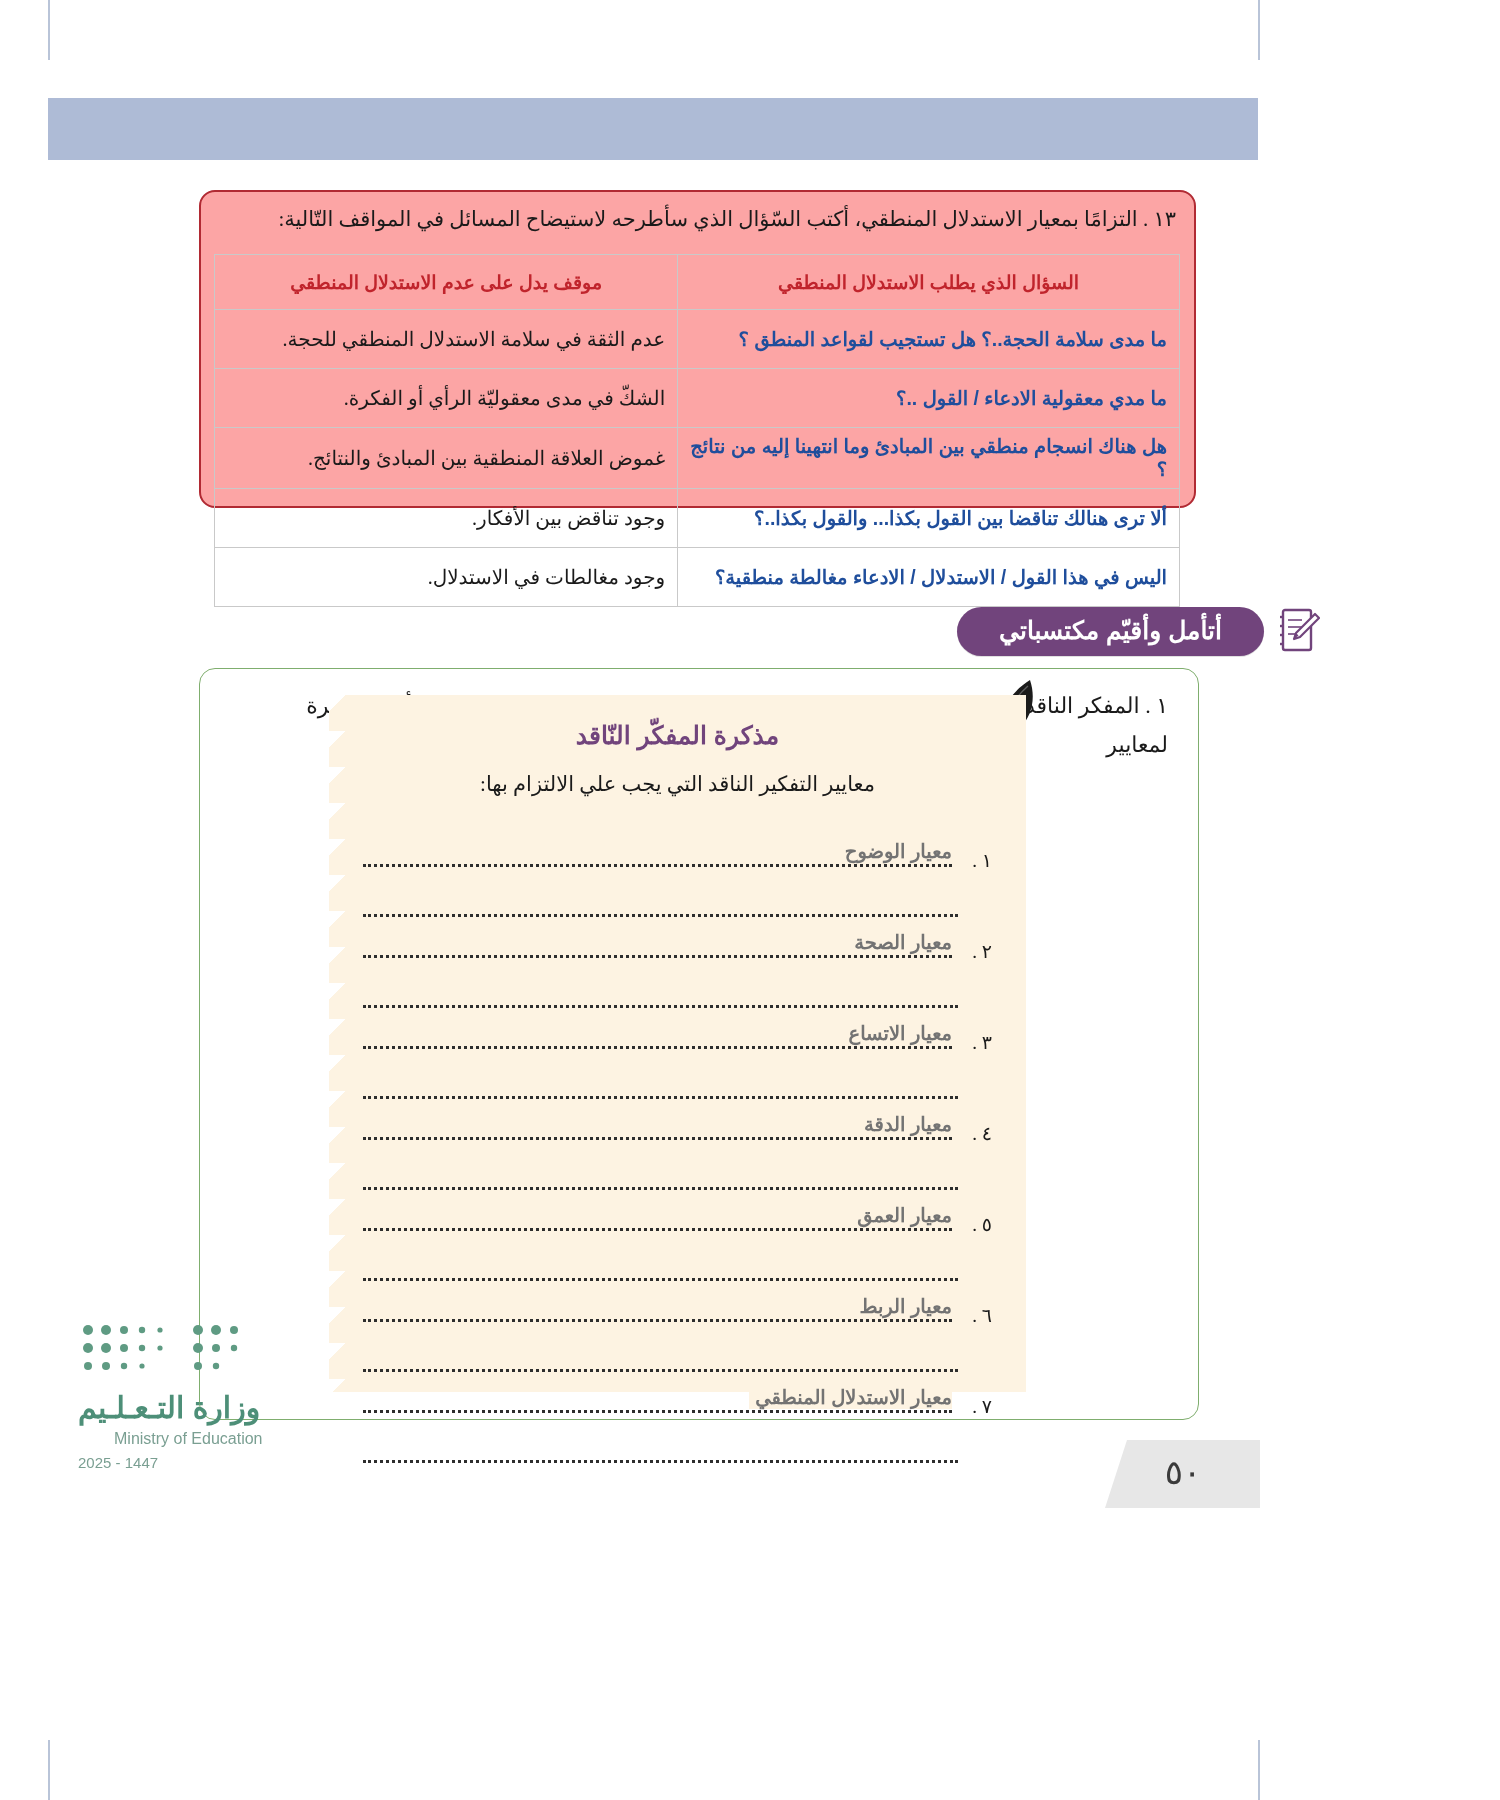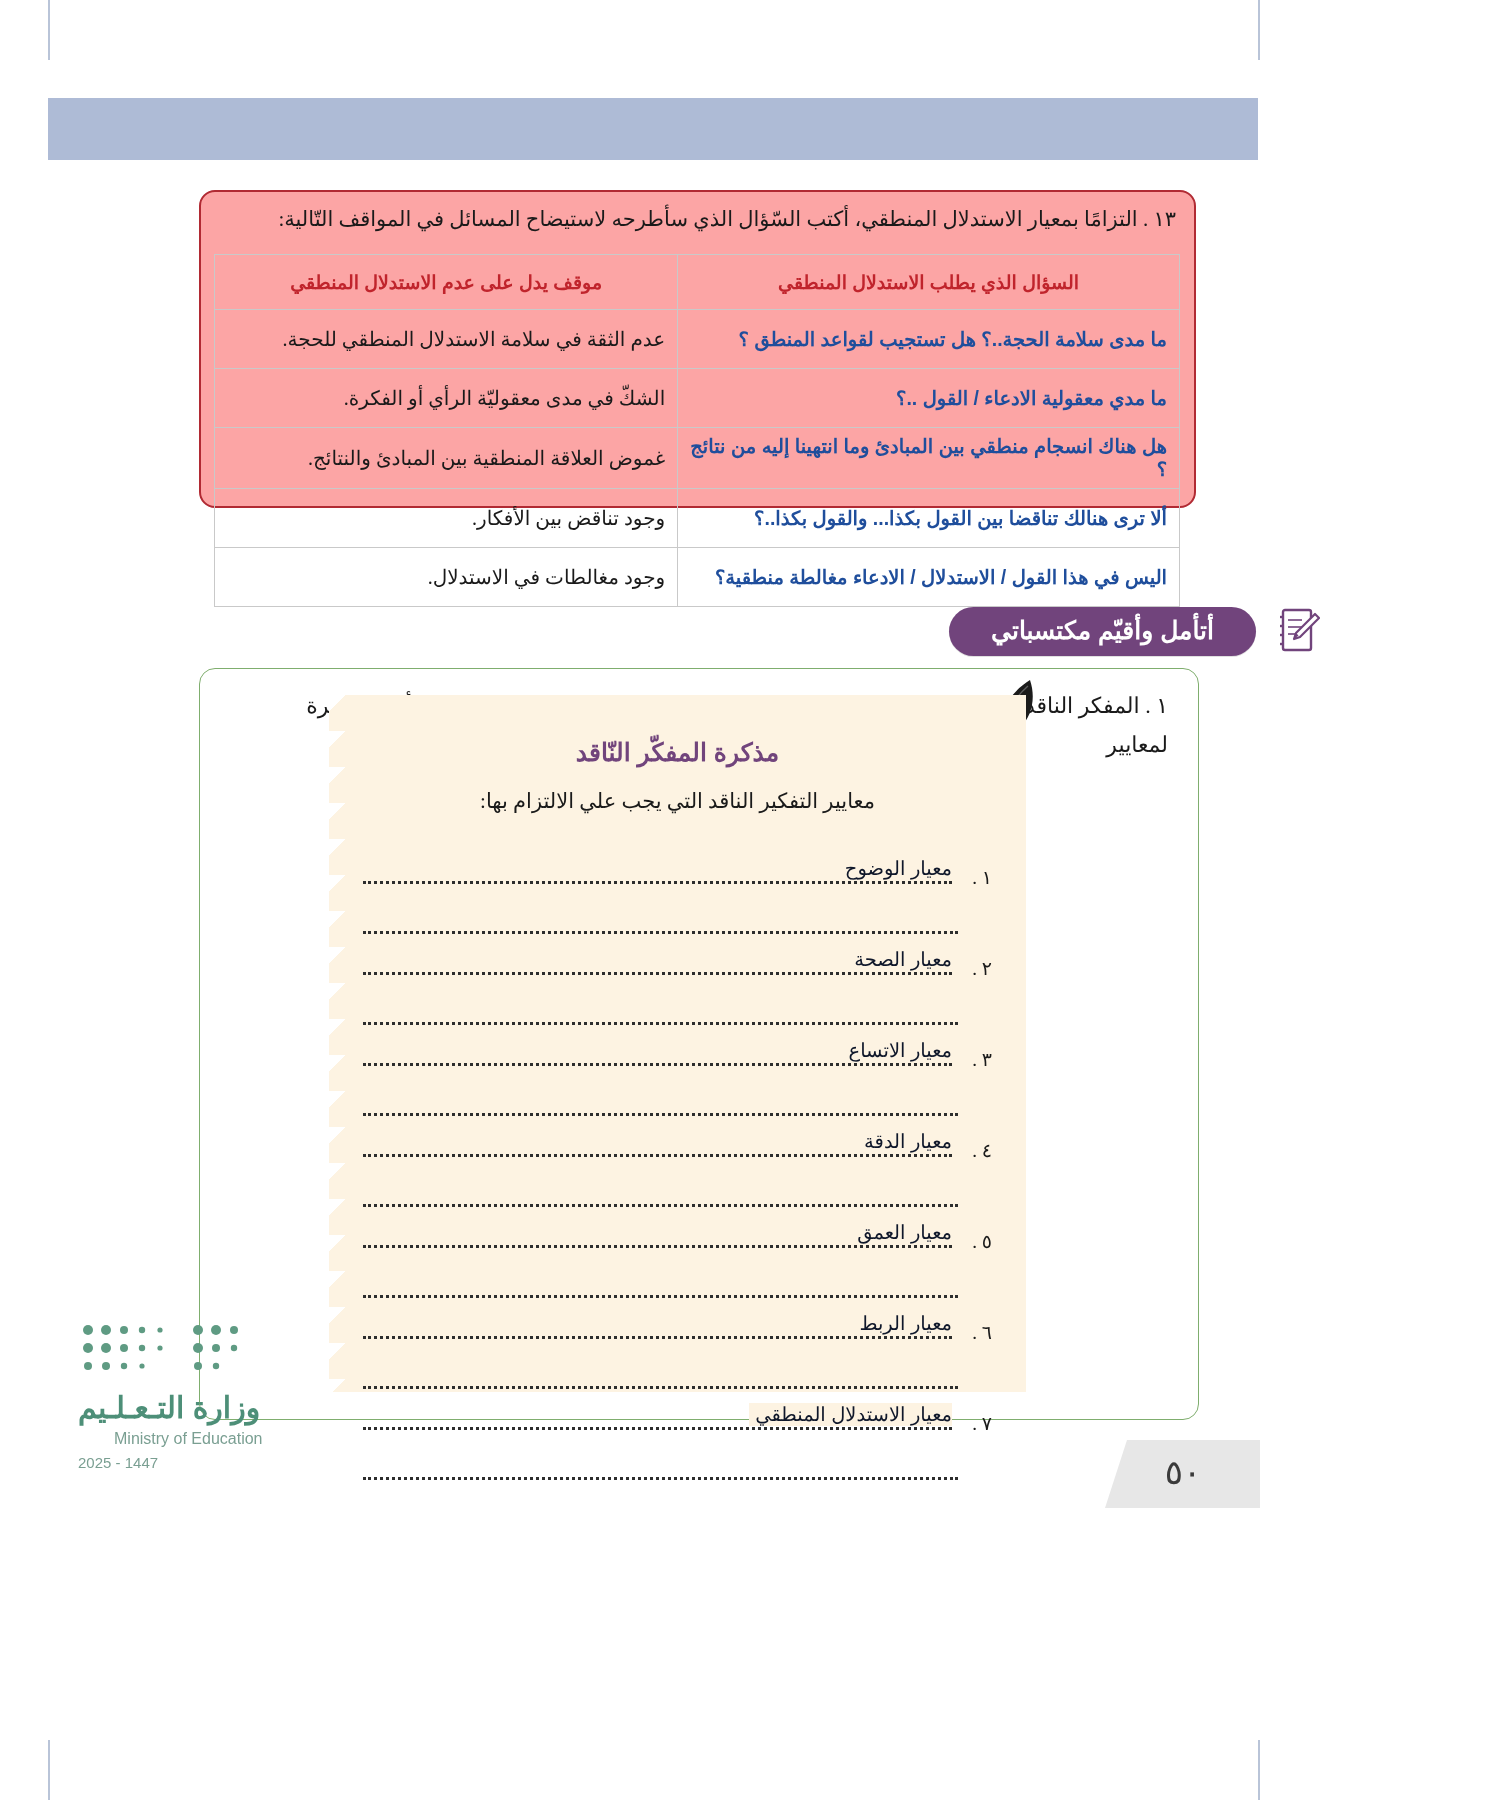--- a/index.html
+++ b/index.html
@@ -62,21 +62,21 @@
     font-weight:bold;height:44px;
     font-family:"Liberation Sans", sans-serif;
     letter-spacing:-0.2px;
   }
   .tbl col.c1{width:52%;}
   .tbl col.c2{width:48%;}
 
   
   .banner-wrap{
     position:absolute;right:180px;top:604px;height:54px;
-    display:flex;align-items:center;gap:18px;
+    display:flex;align-items:center;gap:10px;
   }
   .banner{
     background:#71447c;color:#ffffff;border-radius:30px;
     padding:9px 42px 11px 42px;
     font-family:"Liberation Sans", sans-serif;
     font-weight:bold;font-size:25px;white-space:nowrap;
     box-shadow:0 1px 0 rgba(0,0,0,.12);
   }
   .banner-icon{
     width:46px;height:50px;position:relative;display:block;
@@ -96,21 +96,21 @@
     position:absolute;right:30px;left:70px;top:18px;
     text-align:right;font-size:22px;line-height:1.75;color:#1a1a1a;
   }
   .reflect-q .l2{display:block;text-align:center;}
 
   
   .memo{
     position:absolute;left:329px;top:695px;width:697px;height:697px;
     background:#fdf3e2;
     box-sizing:border-box;
-    padding:39px 34px 10px 34px;
+    padding:22px 34px 10px 34px;
   }
   .memo-title{
     text-align:center;color:#71447c;font-weight:bold;font-size:25px;
     font-family:"Liberation Sans", sans-serif;margin:4px 0 22px 0;
   }
   .memo-lead{
     text-align:center;font-size:21px;color:#1a1a1a;margin-bottom:33px;
   }
   .memo-list{list-style:none;margin:0;padding:0;}
   .memo-item{margin-bottom:4px;}
@@ -120,21 +120,21 @@
   }
   .memo-idx{
     font-size:19px;color:#1a1a1a;width:34px;flex:0 0 34px;text-align:right;
   }
   .memo-line{
     flex:1 1 auto;position:relative;height:34px;overflow:hidden;
     border-bottom:3px dotted #2d2d2d;
   }
   .memo-answer{
     position:absolute;right:0;bottom:1px;
-    color:#0f172a;font-weight:normal;font-size:19.5px;
+    color:#737373;font-weight:bold;font-size:19.5px;
     font-family:"Liberation Sans", sans-serif;
     background:#fdf3e2;padding-left:6px;
     white-space:nowrap;
   }
   .memo-blank{
     height:42px;margin-left:0;margin-right:34px;
     border-bottom:3px dotted #2d2d2d;
   }
   
   .memo-torn{

